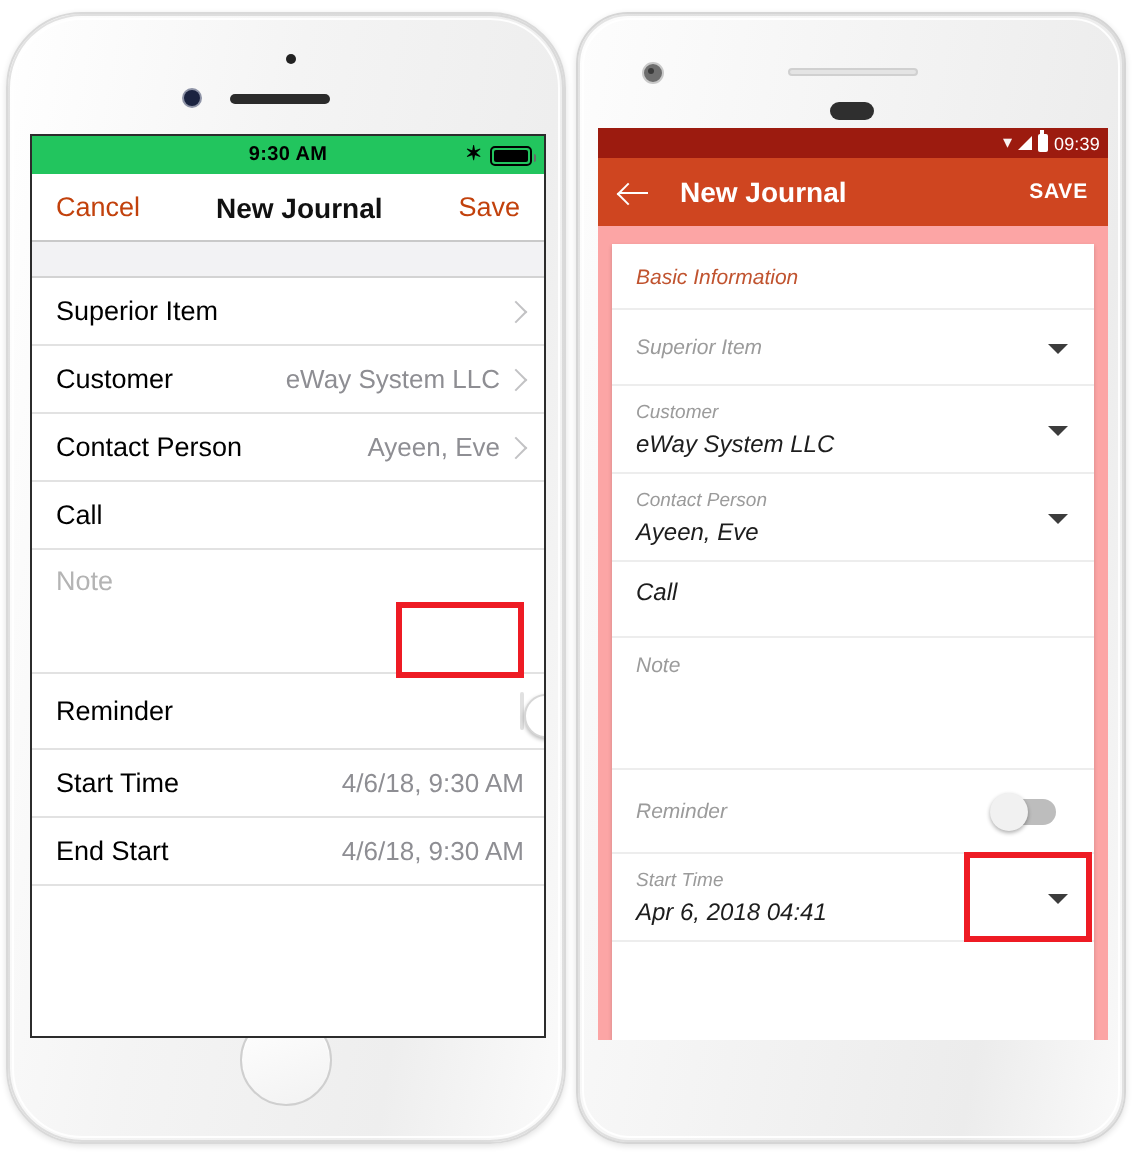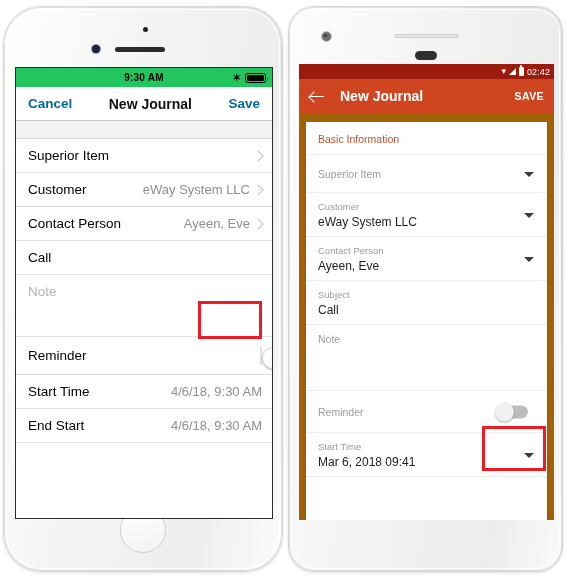--- a/index.html
+++ b/index.html
@@ -145,23 +145,22 @@
     display: flex;
     align-items: center;
     justify-content: space-between;
     padding: 0 12px;
     background: #ffffff;
     border-bottom: 1px solid #c9c9c9;
     box-sizing: border-box;
   }
   .ios-nav .nav-btn {
     font-size: 13.5px;
-    color: #0369a1;
+    color: #c2410c;
     white-space: nowrap;
-    font-weight: bold;
   }
   .ios-nav .nav-title {
     font-size: 14px;
     font-weight: bold;
     color: #111;
   }
   .ios-gap {
     height: 17px;
     background: #f2f2f4;
     border-bottom: 1px solid #d3d3d3;
@@ -363,21 +362,22 @@
     margin-left: auto;
     font-size: 10.5px;
     font-weight: bold;
     letter-spacing: .4px;
   }
 
   .and-body {
     padding: 9px 7px 0 7px;
     box-sizing: border-box;
     height: calc(100% - 49px);
-    background: #a16207;
+    background: #fca5a5;
+    font-style: italic;
   }
   .and-card {
     background: #fff;
     box-shadow: 0 1px 2px rgba(0,0,0,.18);
     height: 100%;
     box-sizing: border-box;
     overflow: hidden;
   }
   .card-header {
     padding: 11px 12px 9px 12px;
@@ -533,21 +533,21 @@
     <div class="and-cam"></div>
     <div class="and-speaker"></div>
     <div class="and-notch"></div>
 
     <div class="and-screen">
 
       <div class="and-status">
         <span class="st-wifi">▾﻿</span>
         <span class="st-sig"></span>
         <span class="st-batt"></span>
-        <span class="st-clock">02:42</span>
+        <span class="st-clock">09:39</span>
       </div>
 
       <div class="and-toolbar">
         <span class="back-arrow"></span>
         <span class="and-title">New Journal</span>
         <span class="and-save">SAVE</span>
       </div>
 
       <div class="and-body">
         <div class="and-card">
@@ -565,38 +565,37 @@
             <span class="caret"></span>
           </div>
 
           <div class="and-field">
             <div class="f-label">Contact Person</div>
             <div class="f-value">Ayeen,  Eve</div>
             <span class="caret"></span>
           </div>
 
           <div class="and-field">
-            <div class="f-label">Subject</div>
             <div class="f-value">Call</div>
           </div>
 
           <div class="and-field note-field">
             <div class="f-label">Note</div>
           </div>
 
           <div class="and-field reminder-field">
             <div class="f-label">Reminder</div>
             <span class="and-switch">
               <span class="knob"></span>
             </span>
           </div>
 
           <div class="and-field">
             <div class="f-label">Start Time</div>
-            <div class="f-value">Mar 6, 2018  09:41</div>
+            <div class="f-value">Apr 6, 2018  04:41</div>
             <span class="caret"></span>
           </div>
 
         </div>
       </div>
     </div>
 
     <div class="hl-box" style="left:193px; top:419px; width:64px; height:45px;"></div>
   </div>
 

